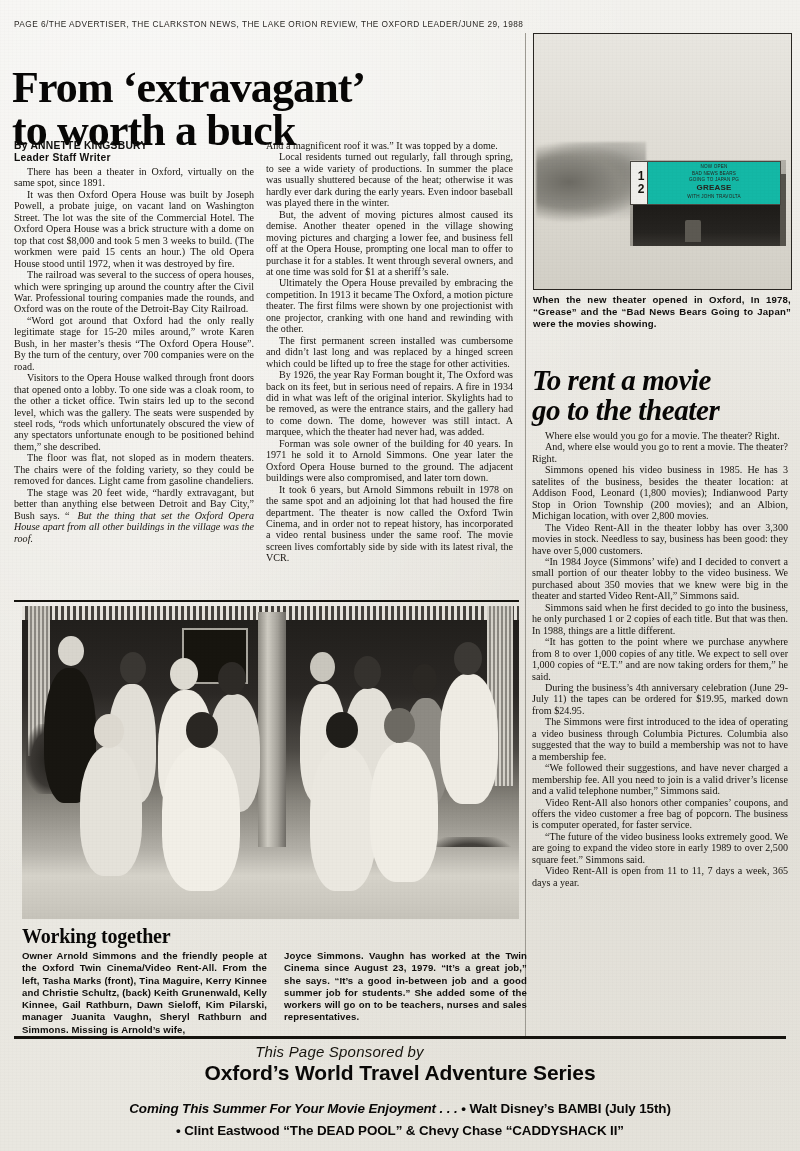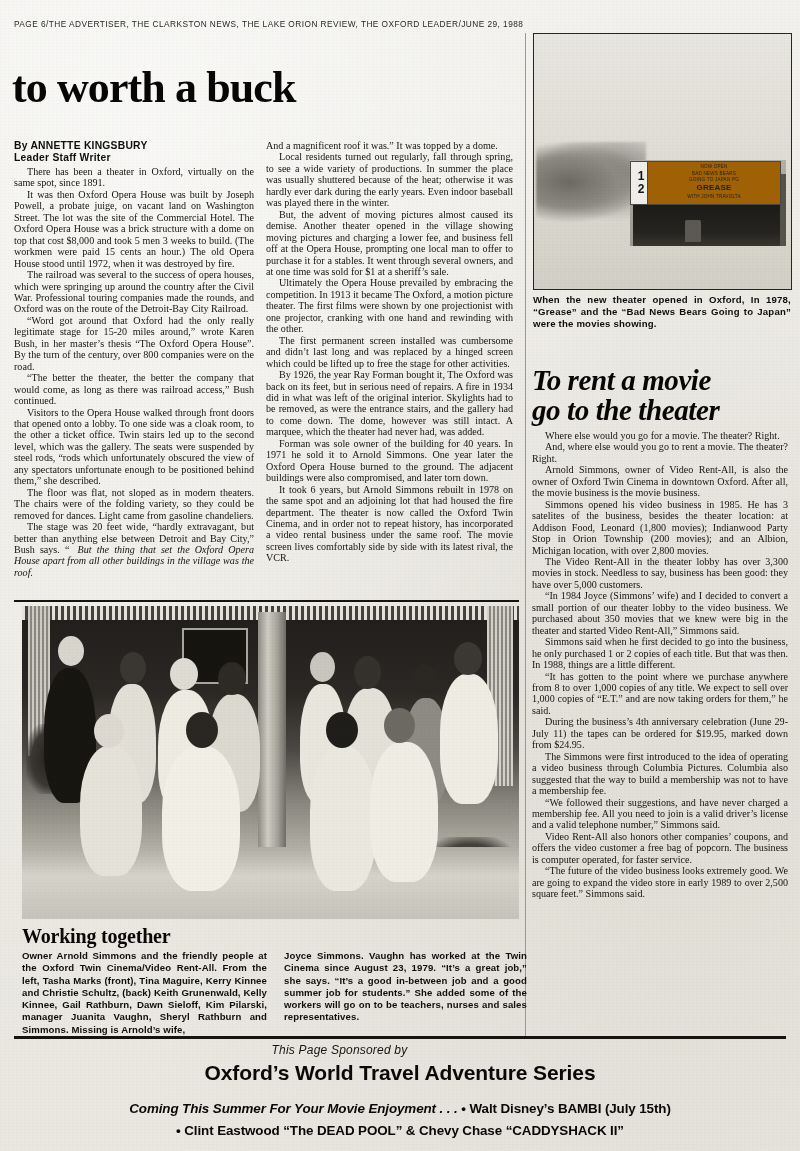--- a/index.html
+++ b/index.html
@@ -91,21 +91,21 @@
   .pt-dark{
     position:absolute;left:99px;top:168px;width:152px;height:44px;
     background:linear-gradient(180deg,#1d1b18 0%,#262421 70%,#383531 100%);
   }
   .pt-dark:after{
     content:"";position:absolute;left:52px;top:18px;width:16px;height:22px;
     background:#5c5952;border-radius:2px 2px 0 0;filter:blur(.5px);
   }
   .pt-marquee{
     position:absolute;left:113px;top:127px;width:132px;height:42px;
-    background:#a16207;border:1px solid #4a4741;
+    background:#14b8a6;border:1px solid #4a4741;
   }
   .pt-numbers{
     position:absolute;left:96px;top:127px;width:20px;height:42px;
     background:#efeeea;border:1px solid #4a4741;
     font-family:"Liberation Sans", sans-serif;
     font-weight:bold;font-size:12px;color:#17150f;
     display:flex;flex-direction:column;align-items:center;justify-content:center;
     line-height:13px;
   }
   .mq{
@@ -187,21 +187,21 @@
     font-weight:bold;font-size:9.6px;line-height:12.3px;
     letter-spacing:.1px;color:#100f0d;text-align:justify;
   }
   #cap-left{left:22px;top:950px;width:245px;}
   #cap-right{left:284px;top:950px;width:243px;}
 
   
   .sponsor-sub{
     position:absolute;left:0;top:1043px;width:679px;text-align:center;
     font-family:"Liberation Sans", sans-serif;
-    font-style:italic;font-size:12px;letter-spacing:.2px;color:#17150f;
+    font-style:italic;font-size:15px;letter-spacing:.2px;color:#17150f;
   }
   .sponsor-main{
     position:absolute;left:0;top:1061px;width:800px;text-align:center;
     font-family:"Liberation Sans", sans-serif;
     font-weight:bold;font-size:21px;letter-spacing:-.1px;color:#0a0908;
   }
   .promo1{
     position:absolute;left:0;top:1101px;width:800px;text-align:center;
     font-family:"Liberation Sans", sans-serif;
     font-weight:bold;font-size:13.4px;letter-spacing:-.1px;color:#0a0908;
@@ -216,36 +216,36 @@
   }
 </style>
 </head>
 <body>
 
 <div class="page"></div>
 
 <div class="folio">PAGE 6/THE ADVERTISER, THE CLARKSTON NEWS, THE LAKE ORION REVIEW, THE OXFORD LEADER/JUNE 29, 1988</div>
 
 <h1 class="headline">
+  <span>From ‘extravagant’</span>
   <span class="l2">to worth a buck</span>
 </h1>
 
 <div class="byline">
   <div>By ANNETTE KINGSBURY</div>
   <div>Leader Staff Writer</div>
 </div>
 
 <div class="rule" id="rule-colsep"></div>
 
 <div class="col" id="col1">
   <p>There has been a theater in Oxford, virtually on the same spot, since 1891.</p>
   <p>It was then Oxford Opera House was built by Joseph Powell, a probate juige, on vacant land on Washington Street. The lot was the site of the Commercial Hotel. The Oxford Opera House was a brick structure with a dome on top that cost $8,000 and took 5 men 3 weeks to build. (The workmen were paid 15 cents an hour.) The old Opera House stood until 1972, when it was destroyed by fire.</p>
   <p>The railroad was several to the success of opera houses, which were springing up around the country after the Civil War. Professional touring companies made the rounds, and Oxford was on the route of the Detroit-Bay City Railroad.</p>
-  <p>“Word got around that Oxford had the only really legitimate stage for 15-20 miles around,” wrote Karen Bush, in her master’s thesis “The Oxford Opera House”. By the turn of the century, over 800 companies were on the road.</p>
-  <p>“The better the theater, the better the company that would come, as long as there was railroad access,” Bush continued.</p>
+  <p>“Word got around that Oxford had the only really legitimate stage for 15-20 miles around,” wrote Karen Bush, in her master’s thesis “The Oxford Opera House”. By the turn of the century, over 700 companies were on the road.</p>
   <p>Visitors to the Opera House walked through front doors that opened onto a lobby. To one side was a cloak room, to the other a ticket office. Twin stairs led up to the second level, which was the gallery. The seats were suspended by steel rods, “rods which unfortunately obscured the view of any spectators unfortunate enough to be positioned behind them,” she described.</p>
   <p>The floor was flat, not sloped as in modern theaters. The chairs were of the folding variety, so they could be removed for dances. Light came from gasoline chandeliers.</p>
   <p>
     <span>The stage was 20 feet wide, “hardly extravagant, but better than anything else between Detroit and Bay City,” Bush says. “</span><i>But the thing that set the Oxford Opera House apart from all other buildings in the village was the roof.</i>
   </p>
 </div>
 
 <div class="col" id="col2">
   <p class="noind">And a magnificent roof it was.” It was topped by a dome.</p>
   <p>Local residents turned out regularly, fall through spring, to see a wide variety of productions. In summer the place was usually shuttered because of the heat; otherwise it was hardly ever dark during the early years. Even indoor baseball was played there in the winter.</p>
@@ -279,31 +279,31 @@
 <div class="cap-theater">When the new theater opened in Oxford, In 1978, “Grease” and the “Bad News Bears Going to Japan” were the movies showing.</div>
 
 <h2 class="headline2">
   <span>To rent a movie</span>
   <span class="l2">go to the theater</span>
 </h2>
 
 <div class="col" id="col3">
   <p>Where else would you go for a movie. The theater? Right.</p>
   <p>And, where else would you go to rent a movie. The theater? Right.</p>
-  <p>Arnold Simmons, owner of Video Rent-All, is also the owner of Oxford Twin Cinema in downtown Oxford. After all, the movie business is the movie business.</p>
   <p>Simmons opened his video business in 1985. He has 3 satelites of the business, besides the theater location: at Addison Food, Leonard (1,800 movies); Indianwood Party Stop  in Orion Township (200 movies); and an Albion, Michigan location, with over 2,800 movies.</p>
   <p>The Video Rent-All in the theater lobby has over 3,300 movies in stock. Needless to say, business has been good: they have over 5,000 customers.</p>
   <p>“In 1984 Joyce (Simmons’ wife) and I decided to convert a small portion of our theater lobby to the video business. We purchased about 350 movies that we knew were big in the theater and started Video Rent-All,” Simmons said.</p>
   <p>Simmons said when he first decided to go into the business, he only purchased 1 or 2 copies of each title. But that was then. In 1988, things are a little different.</p>
   <p>“It has gotten to the point where we purchase anywhere from  8 to over 1,000 copies of any title. We expect to sell over 1,000 copies of “E.T.” and are now taking orders for them,” he said.</p>
   <p>During the business’s 4th anniversary celebration (June 29-July 11) the tapes can be ordered for $19.95, marked down from $24.95.</p>
   <p>The Simmons were first introduced to the idea of operating a video business through Columbia Pictures. Columbia also suggested that the way to build a membership was not to have a membership fee.</p>
   <p>“We followed their suggestions, and have never charged a membership fee. All you need to join  is a valid driver’s license and a valid telephone number,” Simmons said.</p>
   <p>Video Rent-All also honors other companies’ coupons, and offers the video customer a free bag of popcorn. The business is computer operated, for faster service.</p>
   <p>“The future of the video business looks  extremely good. We are going to expand the video store in early 1989 to over 2,500 square feet.” Simmons said.</p>
+  <p>Video Rent-All is open from 11 to 11, 7 days a week, 365 days a year.</p>
 </div>
 
 <div class="rule" id="rule-photo"></div>
 
 <div class="photo-group">
   <div class="pg-bg"></div>
   <div class="pg-porch"></div>
   <div class="pg-colL"></div>
   <div class="pg-colR"></div>
   <div class="pg-win"></div>

